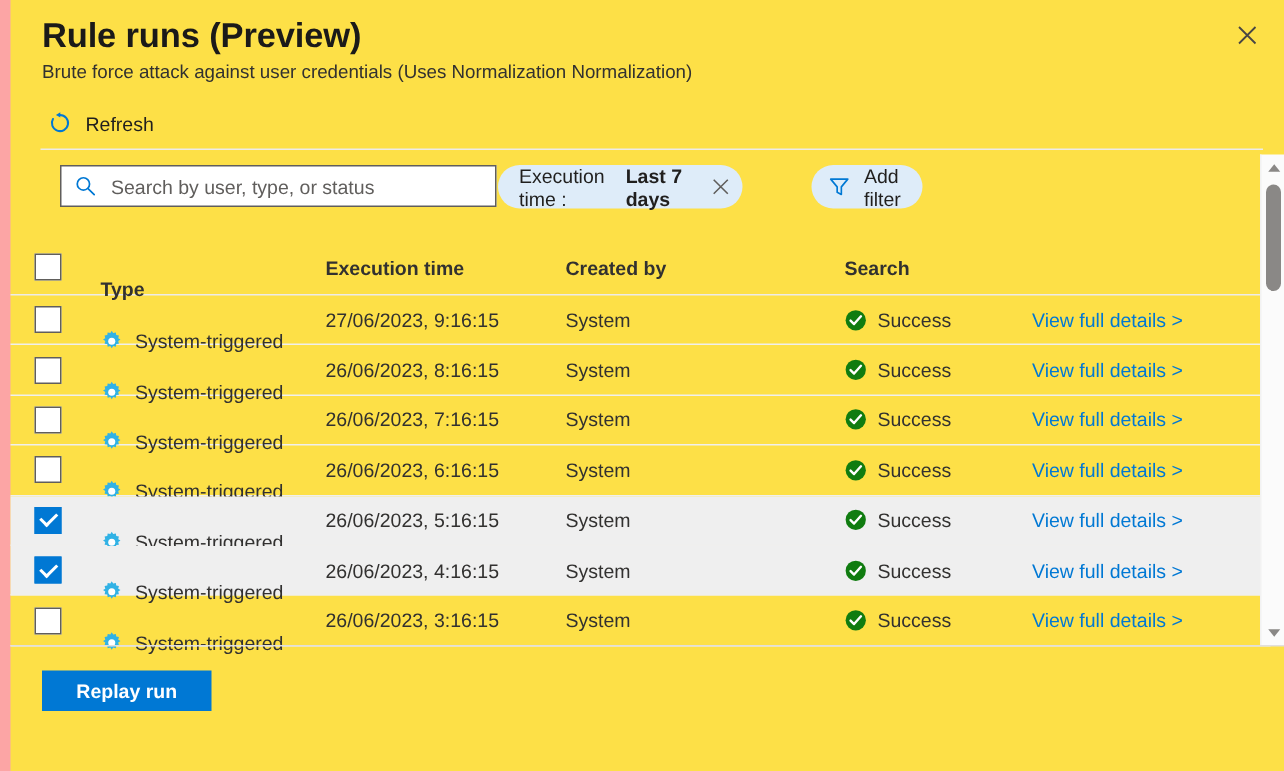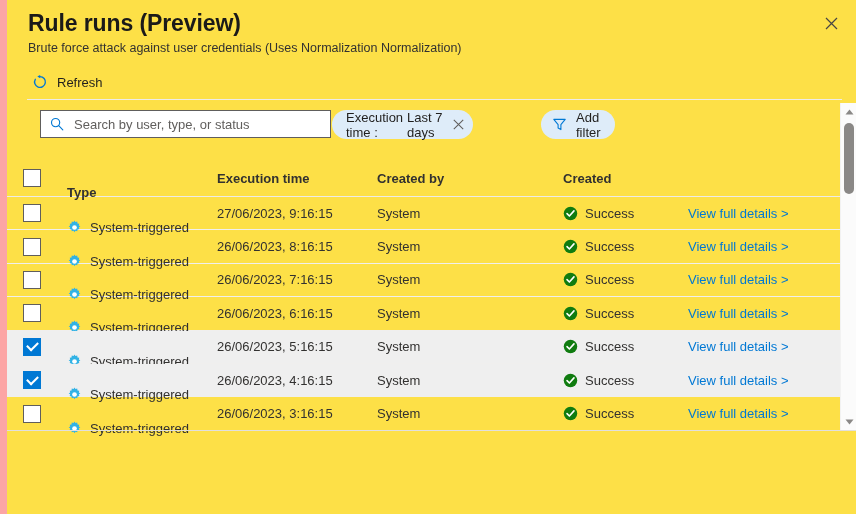--- a/index.html
+++ b/index.html
@@ -68,25 +68,25 @@
     border: none; outline: none; background: transparent;
     margin-left: 8px; width: 245px; height: 24px;
     font-family: "Liberation Sans", sans-serif;
     font-size: 13px; color: #323130;
   }
   #search-input::placeholder { color: #605e5c; opacity: 1; }
 
   .filter-pill {
     position: absolute; top: 0; height: 29px;
     background: #deecf9; border-radius: 14.5px;
-    display: flex; align-items: center; cursor: pointer;
+    display: flex; align-items: center; cursor: pointer; gap: 10px;
   }
   #pill-execution-time { left: 325px; padding: 0 9px 0 14px; }
   #pill-execution-time .pill-key { font-size: 13px; color: #201f1e; }
-  #pill-execution-time .pill-val { font-size: 13px; color: #201f1e; font-weight: 400; margin-left: 4px; }
+  #pill-execution-time .pill-val { font-size: 13px; color: #201f1e; font-weight: 700; margin-left: 4px; }
   #pill-remove-icon {
     width: 20px; height: 20px; margin-left: 9px;
     display: flex; align-items: center; justify-content: center; cursor: pointer;
   }
   #pill-add-filter { left: 534px; padding: 0 14px 0 11px; gap: 9px; }
   #pill-add-filter .pill-label { font-size: 13px; color: #201f1e; }
   #filter-funnel-icon { width: 15px; height: 15px; display: block; }
 
   
   #table-area { position: absolute; left: 0; top: 160px; width: 840px; height: 270px; }
@@ -216,21 +216,21 @@
   </div>
 
   <div id="table-area">
     <div class="tbl-row" id="tbl-header">
       <span class="cell c-check">
         <span class="chk"></span>
       </span>
       <span class="cell c-type">Type</span>
       <span class="cell c-time">Execution time</span>
       <span class="cell c-by">Created by</span>
-      <span class="cell c-status">Created</span>
+      <span class="cell c-status">Search</span>
     </div>
     <div id="tbl-body">
         <div class="tbl-row">
           <span class="cell c-check">
             <span class="chk"></span>
           </span>
           <span class="cell c-type">
             <span>
               <svg class="gear-icon" viewBox="0 0 16 16" aria-hidden="true">
                 <path fill="#31b2e5" d="M8 0.6l1.0 1.6 1.9-0.5 0.3 1.9 1.9 0.3-0.5 1.9 1.6 1.0-1.6 1.0 0.5 1.9-1.9 0.3-0.3 1.9-1.9-0.5-1.0 1.6-1.0-1.6-1.9 0.5-0.3-1.9-1.9-0.3 0.5-1.9-1.6-1.0 1.6-1.0-0.5-1.9 1.9-0.3 0.3-1.9 1.9 0.5z"></path>
@@ -419,14 +419,15 @@
     </div>
     <div id="sb-thumb"></div>
     <div class="sb-arrow" id="sb-arrow-down">
       <svg width="9" height="6" viewBox="0 0 9 6" aria-hidden="true">
           <path d="M4.5 5.5 L0.5 0.5 L8.5 0.5 Z" fill="#8a8886"></path>
         </svg>
     </div>
   </div>
 
   <div id="footer-divider"></div>
+  <button id="replay-run-button">Replay run</button>
 
 </div>
 
 </body></html>

